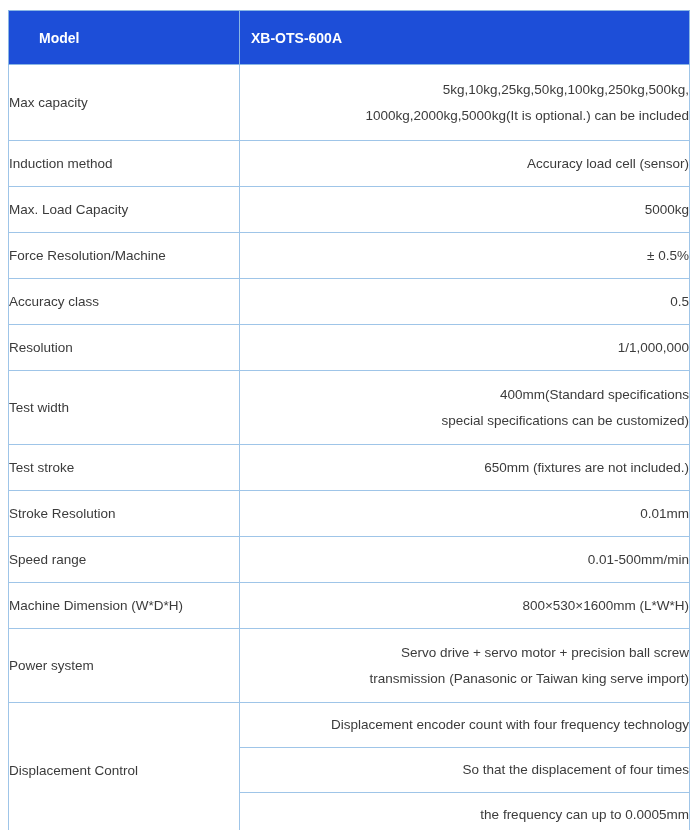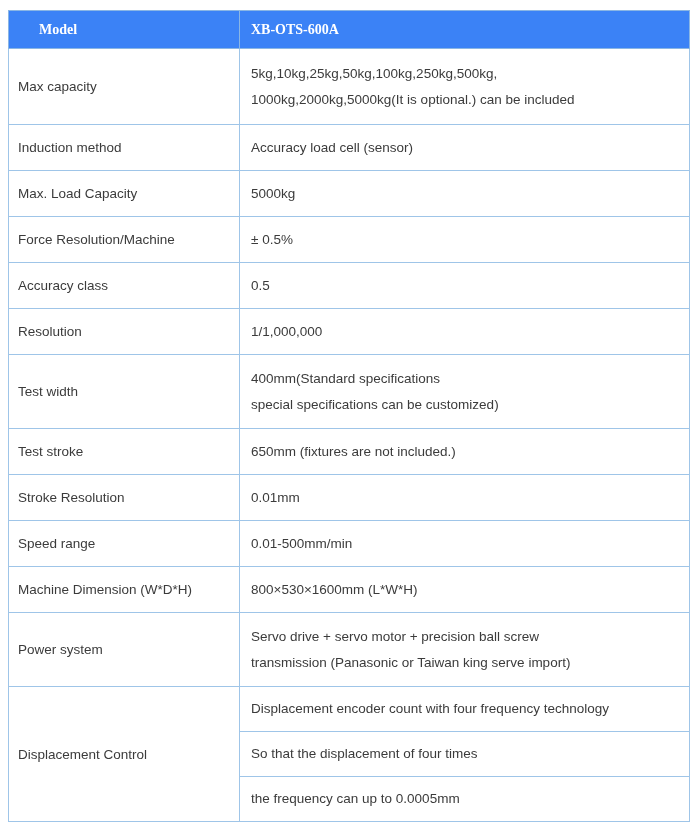--- a/index.html
+++ b/index.html
@@ -19,33 +19,32 @@
     font-size: 13.5px;
   }
   .spec-table td, .spec-table th {
     border: 1px solid #9fc5e8;
     vertical-align: middle;
     text-align: left;
     padding: 0;
   }
   col.label-col { width: 231px; }
   th.header-label, th.header-value {
-    background: #3b82f6;
+    background: #1d4ed8;
     color: #ffffff;
     font-weight: bold;
     font-size: 14px;
-    height: 38px;
+    height: 54px;
     border-color: #8ab6e4;
-    font-family: Liberation Serif, serif;
   }
   th.header-label { padding-left: 30px; }
   th.header-value { padding-left: 11px; }
-  td.label { padding-left: 9px; }
+  td.label { }
   td.value { padding-left: 11px; }
-  td.value .line { line-height: 26px; }
+  td.value .line { line-height: 26px; text-align: right; }
   tr.h-single  { height: 46px; margin-top: 32px; }
   tr.h-double  { height: 76px; }
   tr.h-double2 { height: 74px; }
   tr.h-sub     { height: 45px; }
 </style>
 </head>
 <body>
 
 <table class="spec-table">
   <colgroup>

